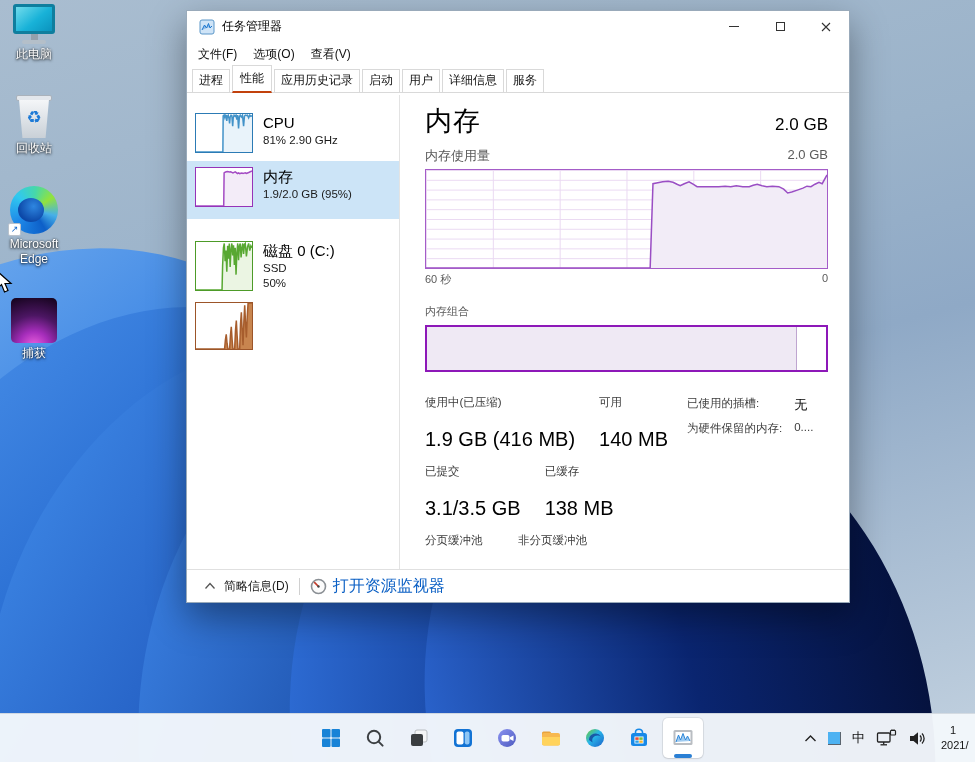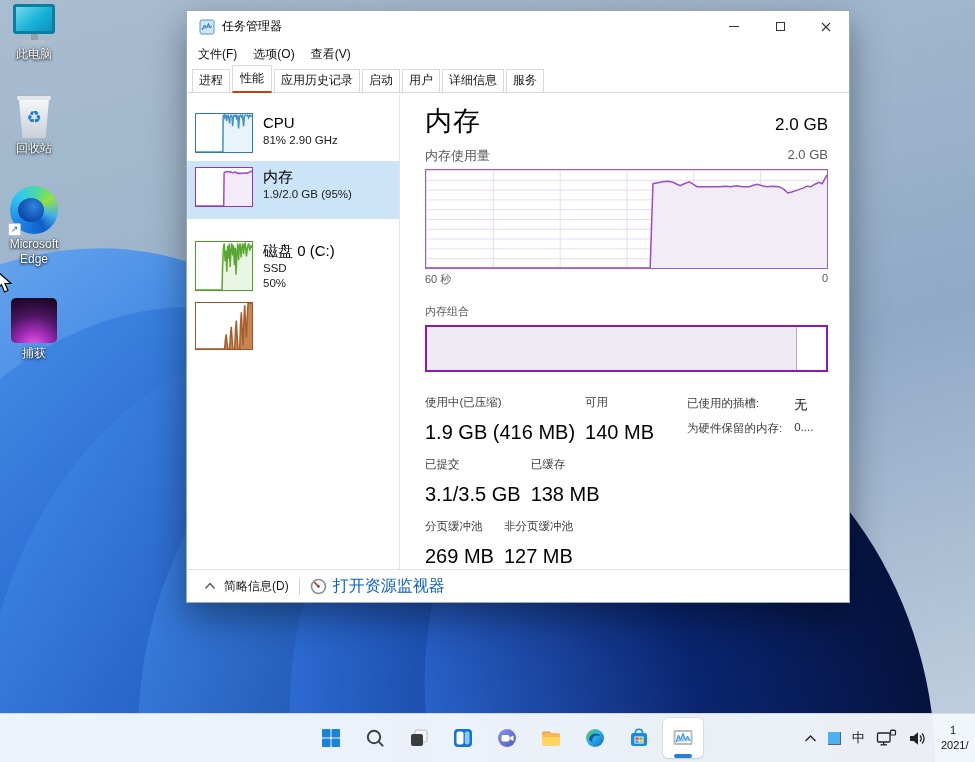--- a/index.html
+++ b/index.html
@@ -66,23 +66,23 @@
      background-image:linear-gradient(to right,#ead9f2 1px,transparent 1px),linear-gradient(to bottom,#ead9f2 1px,transparent 1px);
      background-size:16.666% 10%; }
   .chart-frame svg { position:absolute; inset:0; width:100%; height:100%; }
   .axis-row { display:flex; margin-top:3px; font-size:11px; color:#5a5a5a; }
   .axis-row .r { margin-left:auto; }
   .comp-label { margin-top:17px; font-size:11px; color:#5a5a5a; }
   .comp-bar { margin-top:6px; height:47px; border:2px solid #8d18b8; display:flex; background:#fff; }
   .comp-bar div { height:100%; }
 
   .stats { margin-top:23px; position:relative; }
-  .stat-row { display:flex; gap:10px; margin-bottom:13px; }
+  .stat-row { display:flex; gap:24px; margin-bottom:13px; }
   .stat-label { font-size:11.5px; color:#3c3c3c; }
-  .stat-value { font-size:20px; color:#000; margin-top:11px; white-space:nowrap; }
+  .stat-value { font-size:20px; color:#000; margin-top:18px; white-space:nowrap; }
   .side-stats { position:absolute; left:262px; top:1px; display:grid; grid-template-columns:max-content max-content; column-gap:12px; row-gap:7px; align-items:start; }
   .ss-label { font-size:11.5px; color:#3c3c3c; white-space:nowrap; }
   .ss-value { font-size:13px; color:#000; }
 
   .wfooter { position:absolute; left:0; right:0; bottom:0; height:33px; border-top:1px solid #e0e0e0; display:flex; align-items:center; padding-left:17px; background:#fff; }
   .wfooter .sum { font-size:12px; color:#1a1a1a; margin-left:8px; }
   .vdiv { width:1px; height:17px; background:#d0d0d0; margin:0 10px; }
   .res-link { font-size:16px; color:#0a5fc4; margin-left:6px; }
 
   

